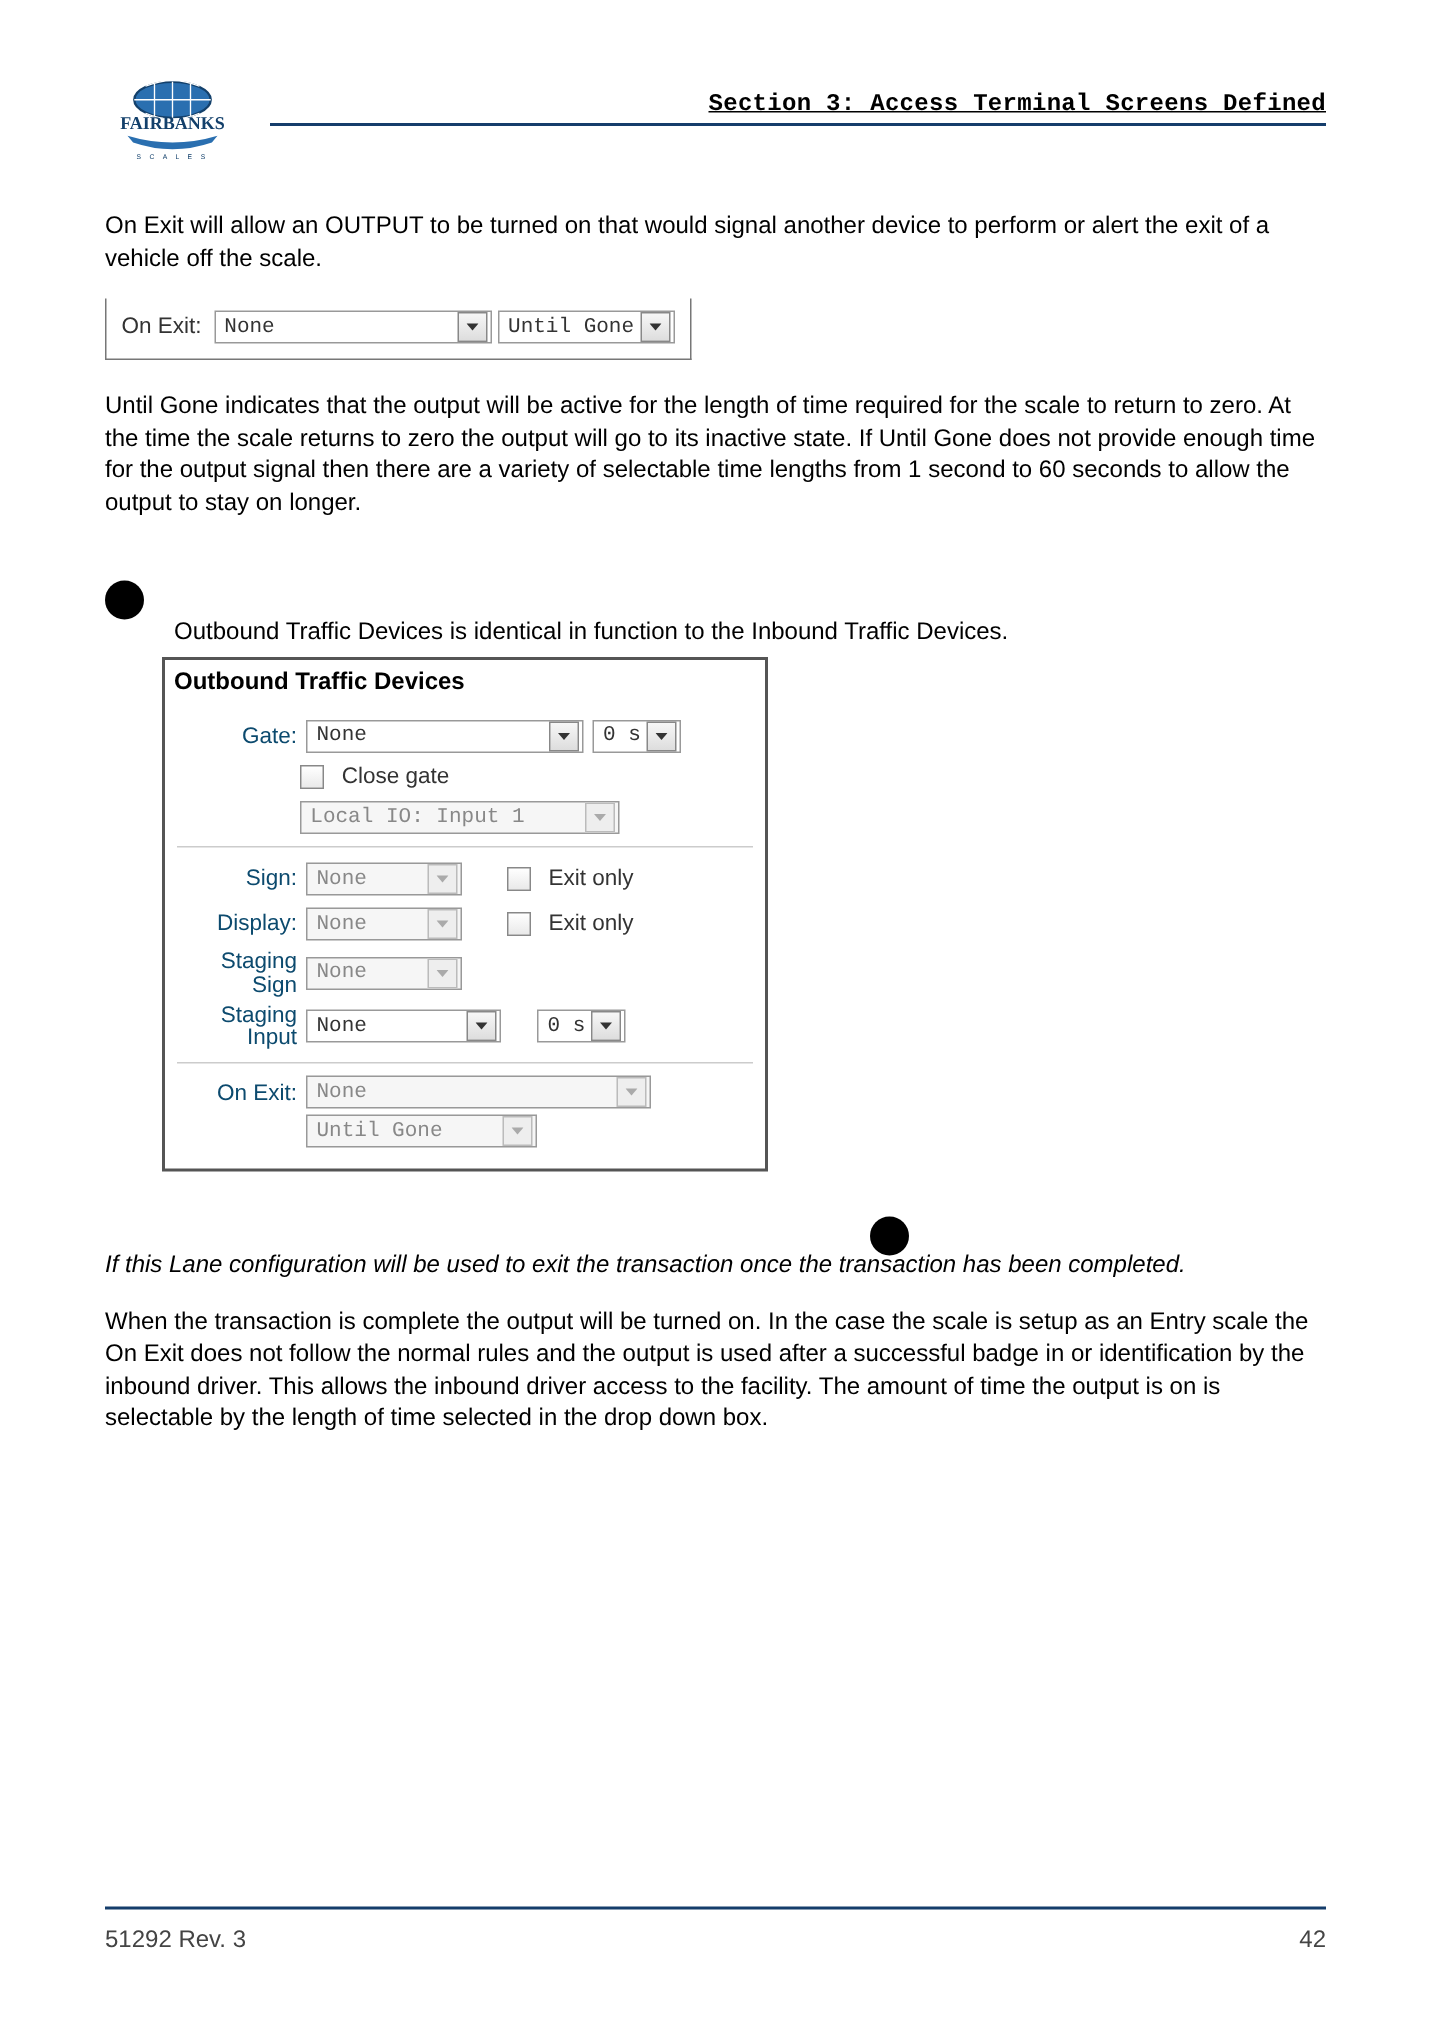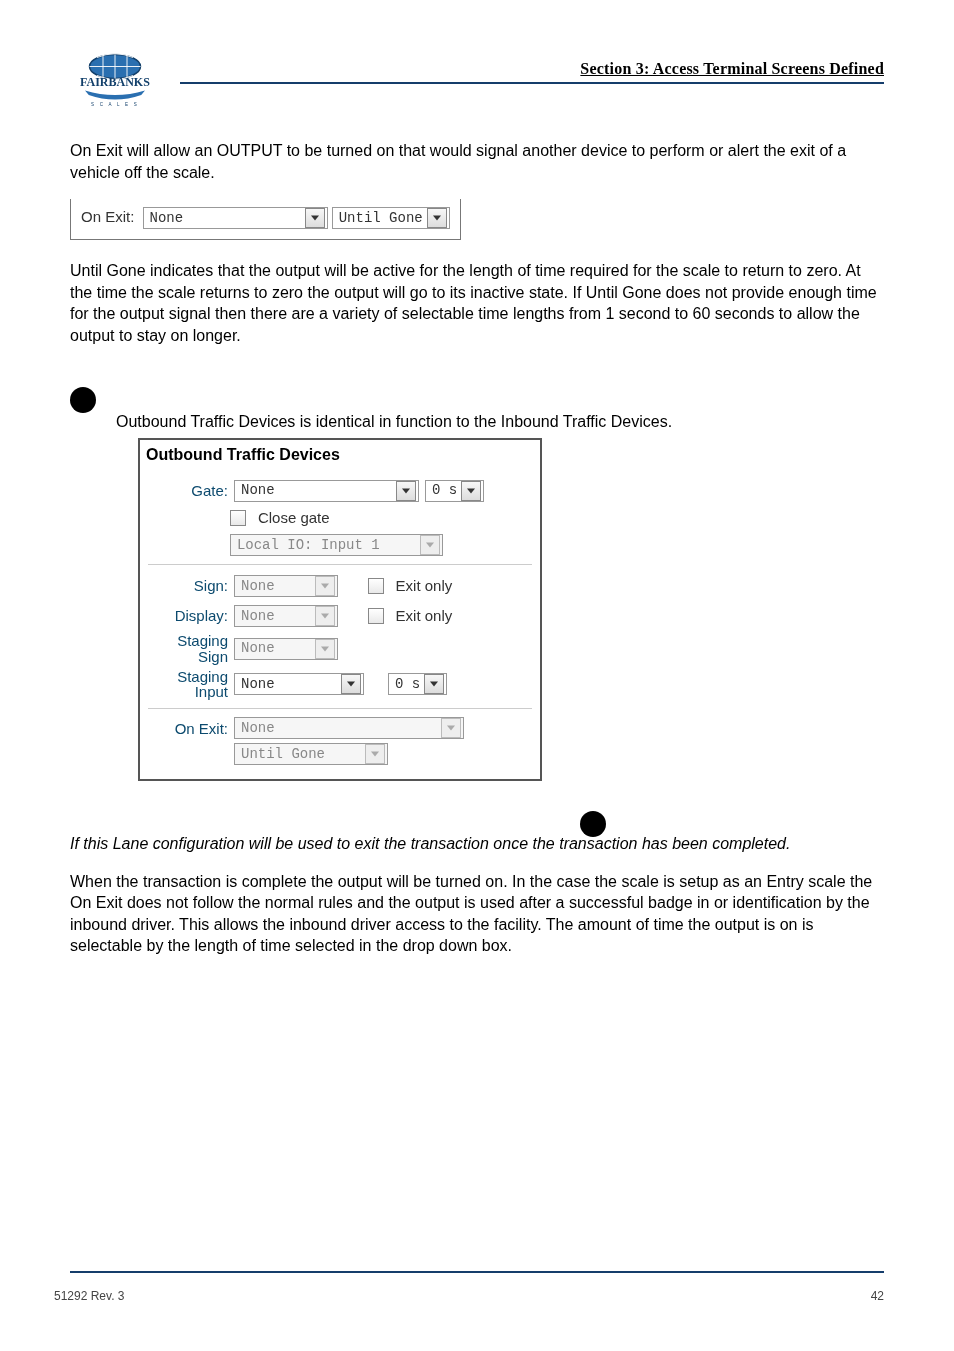--- a/index.html
+++ b/index.html
@@ -21,21 +21,21 @@
     position: relative;
     height: 80px;
   }
   .header-title {
     position: absolute;
     right: 0;
     top: 20px;
     font-weight: bold;
     font-size: 16px;
     text-decoration: underline;
-    font-family: Liberation Serif, serif;
+    font-family: Liberation Mono, monospace;
     letter-spacing: 0.2px;
   }
   .header-rule {
     position: absolute;
     top: 42px;
     left: 110px;
     right: 0;
     height: 2px;
     background: #153d6b;
   }
@@ -138,21 +138,21 @@
   }
 
   
   .panel {
     border: 2px solid #555;
     width: 400px;
     font-family: Arial, sans-serif;
     font-size: 15px;
     color: #333;
     background: #fff;
-    margin-left: 68px;
+    margin-left: 38px;
   }
   .panel-title {
     font-weight: bold;
     color: #000;
     padding: 4px 6px 2px 6px;
     font-size: 16px;
   }
   .panel-body {
     padding: 6px 8px 10px 8px;
   }
@@ -190,26 +190,26 @@
   .footer-rule {
     position: absolute;
     left: 70px;
     right: 70px;
     bottom: 78px;
     height: 2px;
     background: #153d6b;
   }
   .footer {
     position: absolute;
-    left: 54px;
+    left: 70px;
     right: 70px;
     bottom: 48px;
     display: flex;
     justify-content: space-between;
-    font-size: 12px;
+    font-size: 16px;
     color: #444;
   }
 </style>
 </head>
 <body>
 
 <div class="page">
 
   <div class="header">
     <div class="logo">

